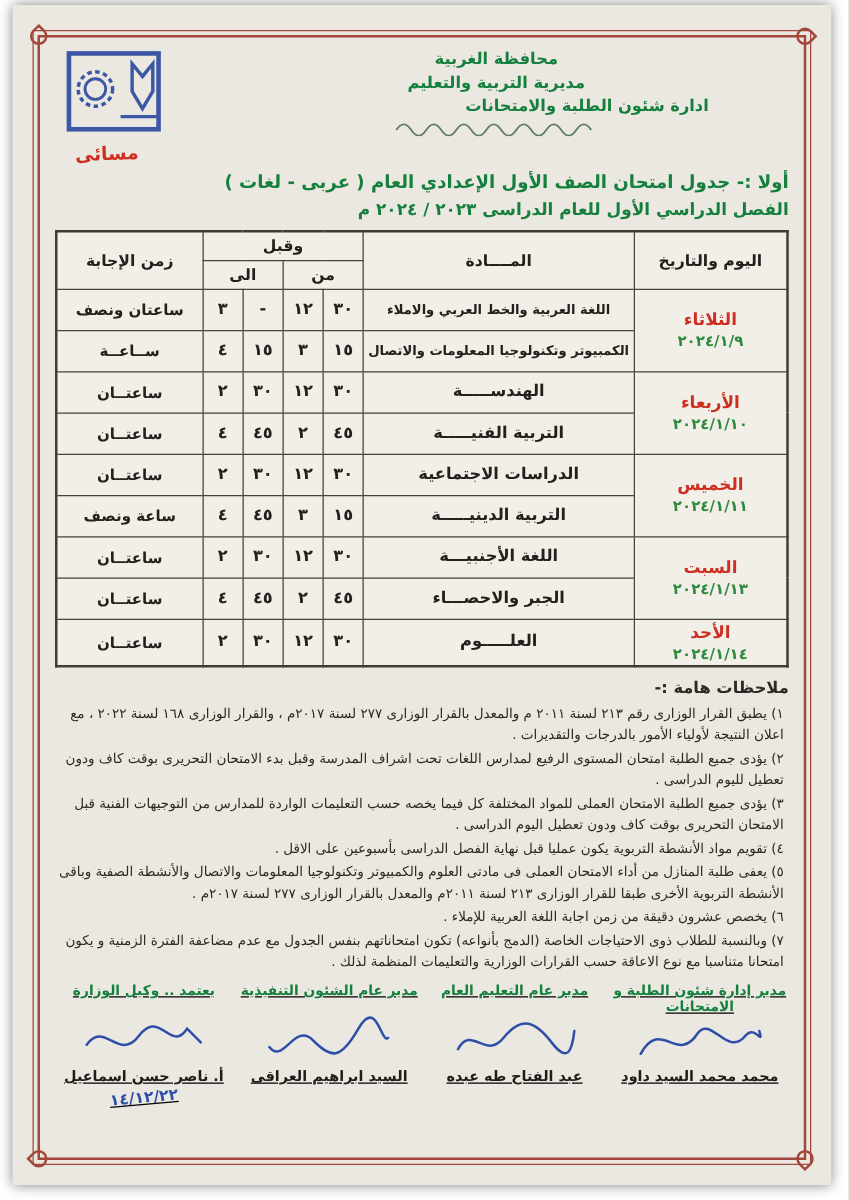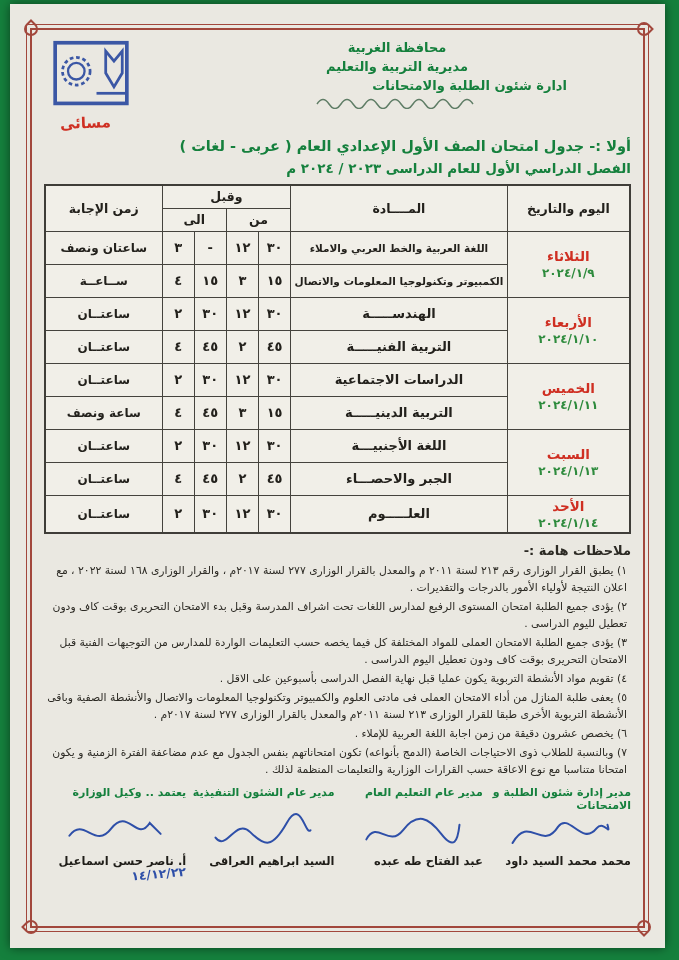--- a/index.html
+++ b/index.html
@@ -2,21 +2,21 @@
 <html lang="ar" dir="rtl" style="--paper: #eae8e1; --frame: #a2473c; --green: #15803d; --date-green: #2e8b3d; --red: #cf2f22; --ink: #2e4fa8;"><head>
 <meta charset="utf-8">
 <style>
   * { box-sizing: border-box; margin: 0; padding: 0; }
   html, body { width: 679px; height: 960px; }
   body {
     font-family: "DejaVu Sans", sans-serif;
     background: #8f8f8c;
     overflow: hidden;
   }
-  .scan { position: relative; width: 679px; height: 960px; background: #15803d; }
+  .scan { position: relative; width: 679px; height: 960px; background: #ffffff; }
   .paper {
     position: absolute; left: 10px; top: 4px; right: 14px; bottom: 12px;
     background: var(--paper, #eae8e1);
     box-shadow: 0 0 10px rgba(0,0,0,.5);
   }
   .frame {
     position: absolute; left: 16px; right: 16px; top: 20px; bottom: 16px;
     border: 1px solid var(--frame, #a2473c);
   }
   .frame-inner {
@@ -75,21 +75,21 @@
   .day-name { color: var(--red, #c93527); font-size: 13.5px; font-weight: bold; }
   .day-date { color: var(--date-green, #2e8b3d); font-size: 12px; font-weight: bold; margin-top: 2px; }
 
   
   .notes { margin-top: 9px; color: #2c2a24; }
   .notes-title { font-weight: bold; font-size: 13px; margin-bottom: 4px; }
   .note-item { font-size: 10.8px; line-height: 1.58; margin-bottom: 2px; padding-right: 4px; }
 
   
   .signs { display: flex; justify-content: space-between; align-items: flex-start; margin-top: 8px; gap: 6px; }
-  .sig-col { flex: 1; text-align: right; position: relative; }
+  .sig-col { flex: 1; text-align: center; position: relative; text-decoration: underline; }
   .sig-title { color: var(--green, #17803c); font-size: 11px; font-weight: bold; min-height: 30px; }
   .sig-scribble { display: block; width: 118px; height: 42px; margin: -4px auto 0; }
   .sig-name { font-size: 11.5px; font-weight: bold; color: #1f1d18; }
   .sig-date { color: var(--ink, #2e4fa8); font-size: 12.5px; font-weight: bold; margin-top: 2px; transform: rotate(-5deg); }
 </style>
 </head>
 <body>
 
 <div class="scan">
   <div class="paper">

